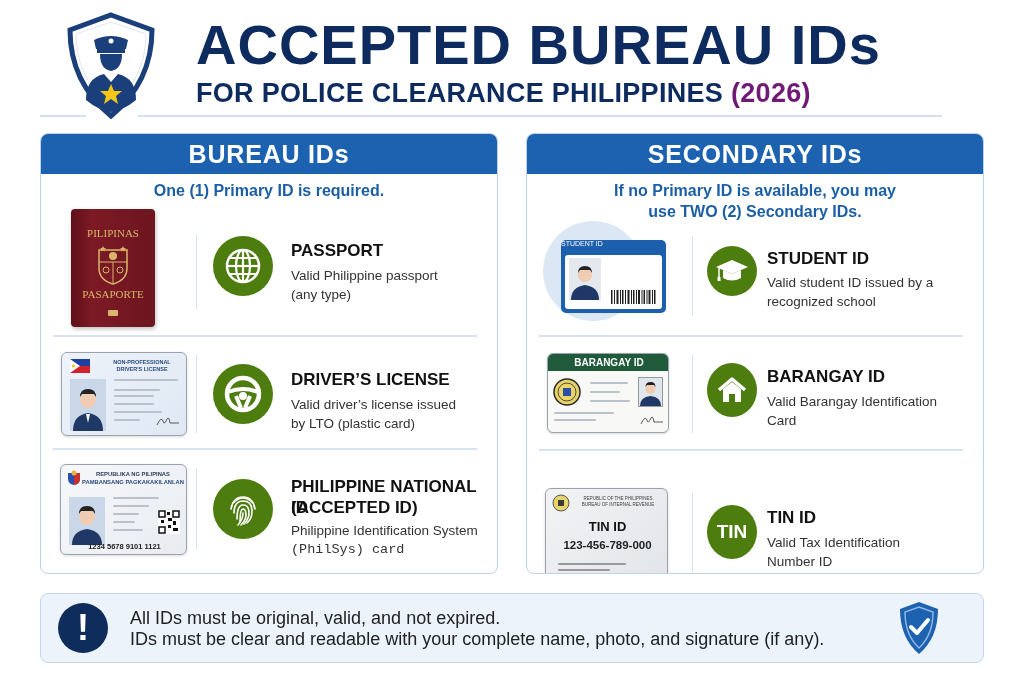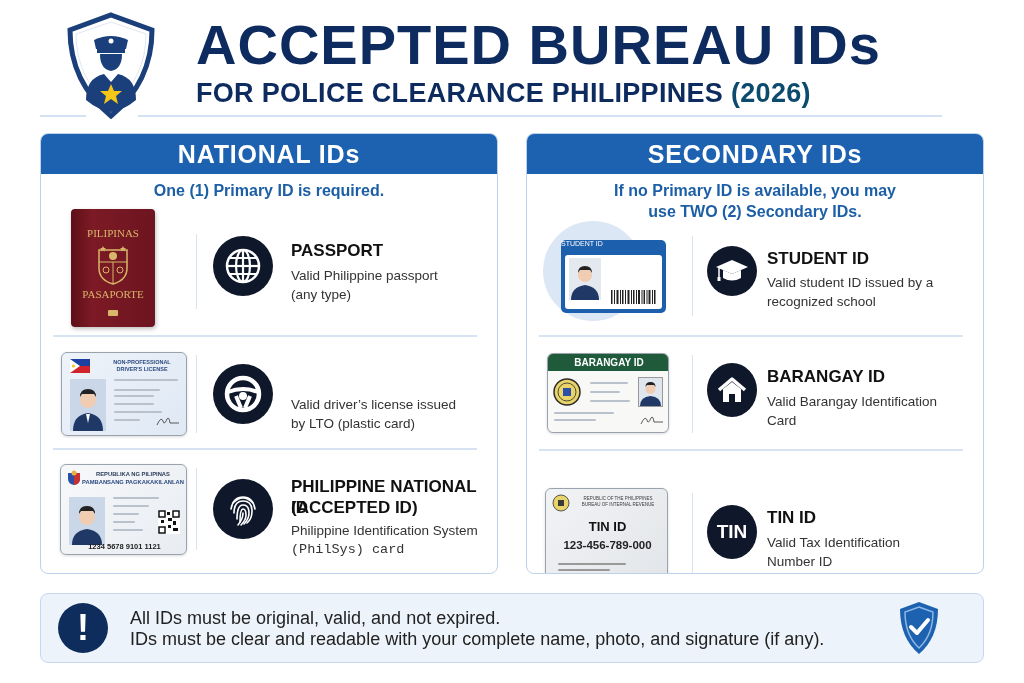--- a/index.html
+++ b/index.html
@@ -4,37 +4,37 @@
 <style>
   * { box-sizing: border-box; margin: 0; padding: 0; }
   html, body { width: 1024px; height: 683px; background: #ffffff; overflow: hidden; }
   body { font-family: "Liberation Sans", "DejaVu Sans", sans-serif; color: #1a1a1a; position: relative; }
 
   
   .header { position: absolute; left: 0; top: 0; width: 1024px; height: 120px; }
   .logo { position: absolute; left: 64px; top: 12px; width: 94px; height: 108px; }
   .title { position: absolute; left: 196px; top: 14px; font-size: 56px; font-weight: 700; color: #0d2b5e; letter-spacing: 1px; line-height: 62px; white-space: nowrap; }
   .subtitle { position: absolute; left: 196px; top: 78px; font-size: 27px; font-weight: 700; color: #0d2b5e; line-height: 30px; white-space: nowrap; letter-spacing: 0.3px; }
-  .subtitle .year { color: #0c4a6e; }
+  .subtitle .year { color: #701a75; }
   .rule-full { position: absolute; left: 138px; top: 115px; width: 334px; height: 2px; background: #d3e2f2; }
   .rule-right { position: absolute; left: 472px; top: 115px; width: 470px; height: 2px; background: #d3e2f2; }
   .rule-left { position: absolute; left: 40px; top: 115px; width: 46px; height: 2px; background: #d3e2f2; }
 
   
   .panel { position: absolute; top: 133px; width: 458px; height: 441px; border: 1.5px solid #bcd2ea; border-radius: 8px; background: #ffffff; overflow: hidden; }
   .panel.primary { left: 40px; }
   .panel.secondary { left: 526px; }
   .panel-head { height: 40px; background: #1c62b0; color: #ffffff; font-size: 25px; font-weight: 700; text-align: center; line-height: 40px; letter-spacing: 0.8px; }
   .panel-note { text-align: center; color: #1c5fa6; font-size: 16px; font-weight: 700; margin-top: 6px; line-height: 21px; }
 
   .row { position: absolute; left: 0; width: 456px; }
   .row .divider-v { position: absolute; width: 1px; background: #d6e3f1; }
   .row-sep { position: absolute; left: 12px; width: 424px; height: 1.5px; background: #d5e3f3; }
 
-  .icon-circle { position: absolute; width: 60px; height: 60px; border-radius: 50%; background: #0f172a; display: flex; align-items: center; justify-content: center; }
+  .icon-circle { position: absolute; width: 60px; height: 60px; border-radius: 50%; background: #4d7c0f; display: flex; align-items: center; justify-content: center; }
   .item-title { position: absolute; font-size: 17px; font-weight: 700; color: #111; line-height: 21px; }
   .item-desc { position: absolute; font-size: 13.5px; color: #333; line-height: 19px; }
 
   
   .passport { position: absolute; width: 84px; height: 118px; background: linear-gradient(90deg, #5e0f18, #7c1a25 25%, #6d1520); border-radius: 4px; box-shadow: 1px 2px 4px rgba(0,0,0,0.25); }
   .passport .p-top, .passport .p-bot { position: absolute; left: 0; width: 100%; text-align: center; color: #d8b66a; font-family: "Liberation Serif", serif; font-size: 11px; }
   .passport .p-top { top: 18px; }
   .passport .p-bot { top: 79px; }
   .passport .crest { position: absolute; left: 24px; top: 33px; width: 36px; height: 44px; }
   .passport .chip { position: absolute; left: 37px; top: 101px; width: 10px; height: 6px; background: #d8b66a; border-radius: 1px; }
@@ -70,21 +70,21 @@
   <div class="subtitle">
     <span>FOR POLICE CLEARANCE PHILIPPINES</span>
     <span class="year">(2026)</span>
   </div>
   <div class="rule-left"></div>
   <div class="rule-full"></div>
   <div class="rule-right"></div>
 </div>
 
 <div class="panel primary">
-  <div class="panel-head">NATIONAL IDs</div>
+  <div class="panel-head">BUREAU IDs</div>
   <div class="panel-note">One (1) Primary ID is required.</div>
 
   <div class="row" style="top:70px;height:130px;">
     <div class="passport" style="left:30px;top:5px;">
       <div class="p-top">PILIPINAS</div>
       <svg class="crest" viewBox="0 0 36 44">
         <path d="M4 8 L32 8 L32 26 Q32 38 18 42 Q4 38 4 26 Z" fill="none" stroke="#d8b66a" stroke-width="1.5"></path>
         <line x1="18" y1="20" x2="18" y2="42" stroke="#d8b66a" stroke-width="1"></line>
         <line x1="4" y1="20" x2="32" y2="20" stroke="#d8b66a" stroke-width="1"></line>
         <circle cx="18" cy="14" r="4" fill="#d8b66a"></circle>
@@ -145,20 +145,21 @@
     </div>
     <div class="divider-v" style="left:155px;top:18px;height:78px;"></div>
     <div class="icon-circle" style="left:172px;top:27px;">
       <svg width="40" height="40" viewBox="0 0 40 40">
         <circle cx="20" cy="20" r="16" fill="none" stroke="#fff" stroke-width="4.5"></circle>
         <path d="M5 18 Q20 12 35 18" fill="none" stroke="#fff" stroke-width="4"></path>
         <path d="M13 22 L18 34 M27 22 L22 34" stroke="#fff" stroke-width="4"></path>
         <circle cx="20" cy="22" r="4" fill="#fff"></circle>
       </svg>
     </div>
+    <div class="item-title" style="left:250px;top:32px;">DRIVER’S LICENSE</div>
     <div class="item-desc" style="left:250px;top:58px;">Valid driver’s license issued</div>
     <div class="item-desc" style="left:250px;top:77px;">by LTO (plastic card)</div>
   </div>
   <div class="row-sep" style="top:314px;"></div>
 
   <div class="row" style="top:316px;height:120px;">
     <div class="idcard" style="left:19px;top:14px;width:127px;height:91px;background:linear-gradient(135deg,#f7f8fa,#e8ecf1);">
       <svg style="position:absolute;left:6px;top:5px;" width="14" height="16" viewBox="0 0 14 16">
           <path d="M1 3 L13 3 L13 9 Q13 14 7 15 Q1 14 1 9 Z" fill="#2b4fa8"></path>
           <path d="M7 3 L13 3 L13 9 Q13 14 7 15 Z" fill="#c8312f"></path>

